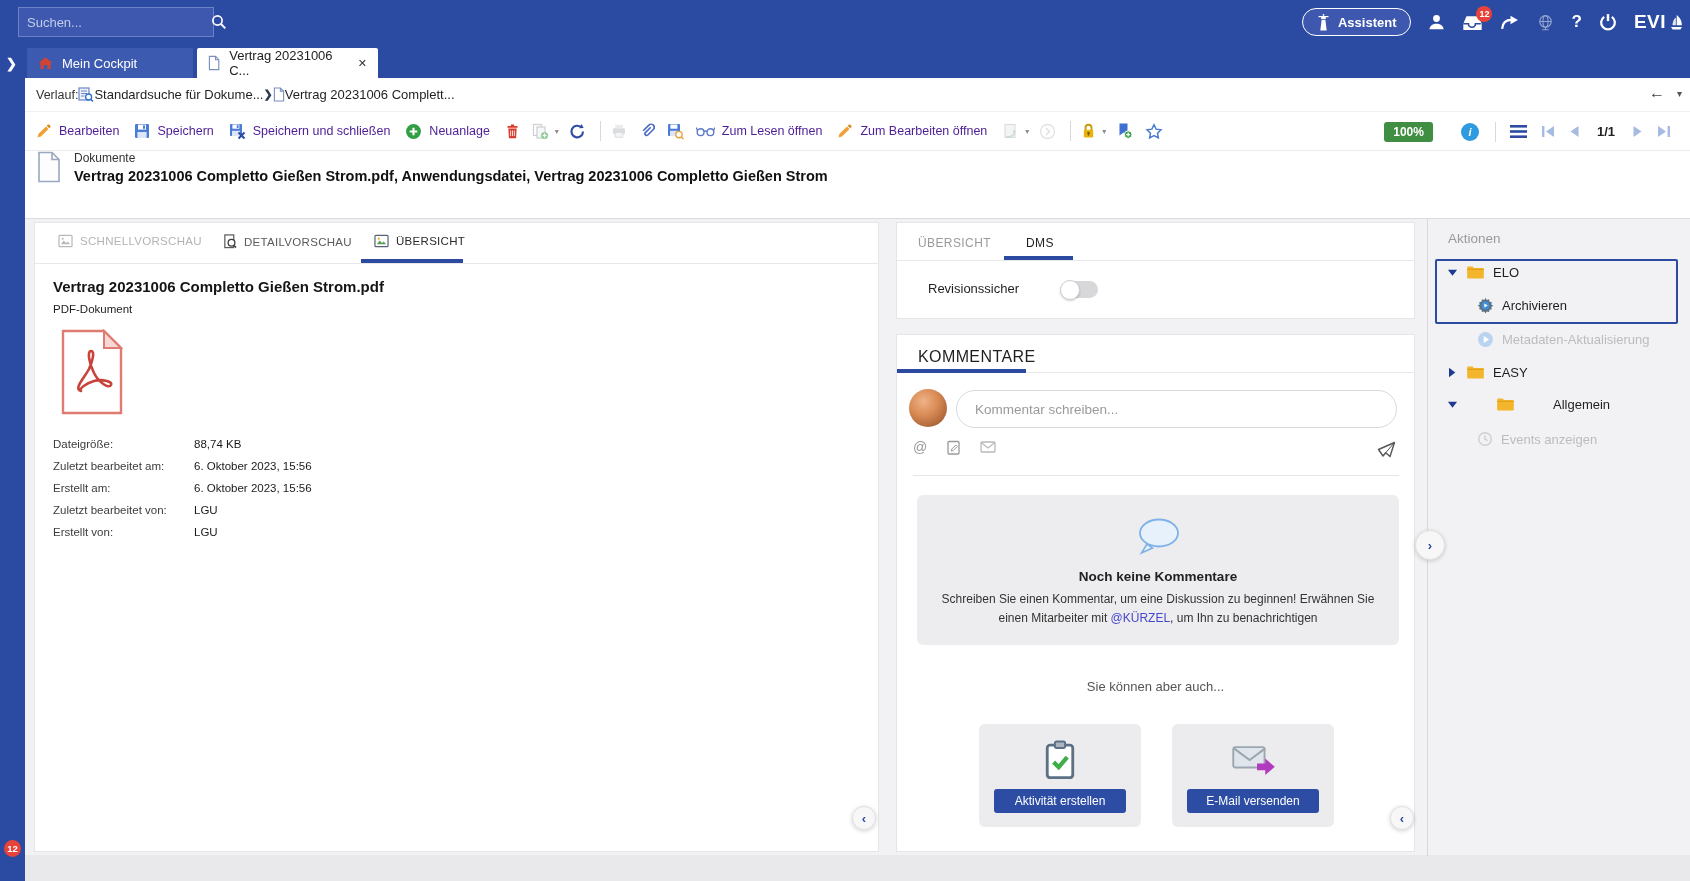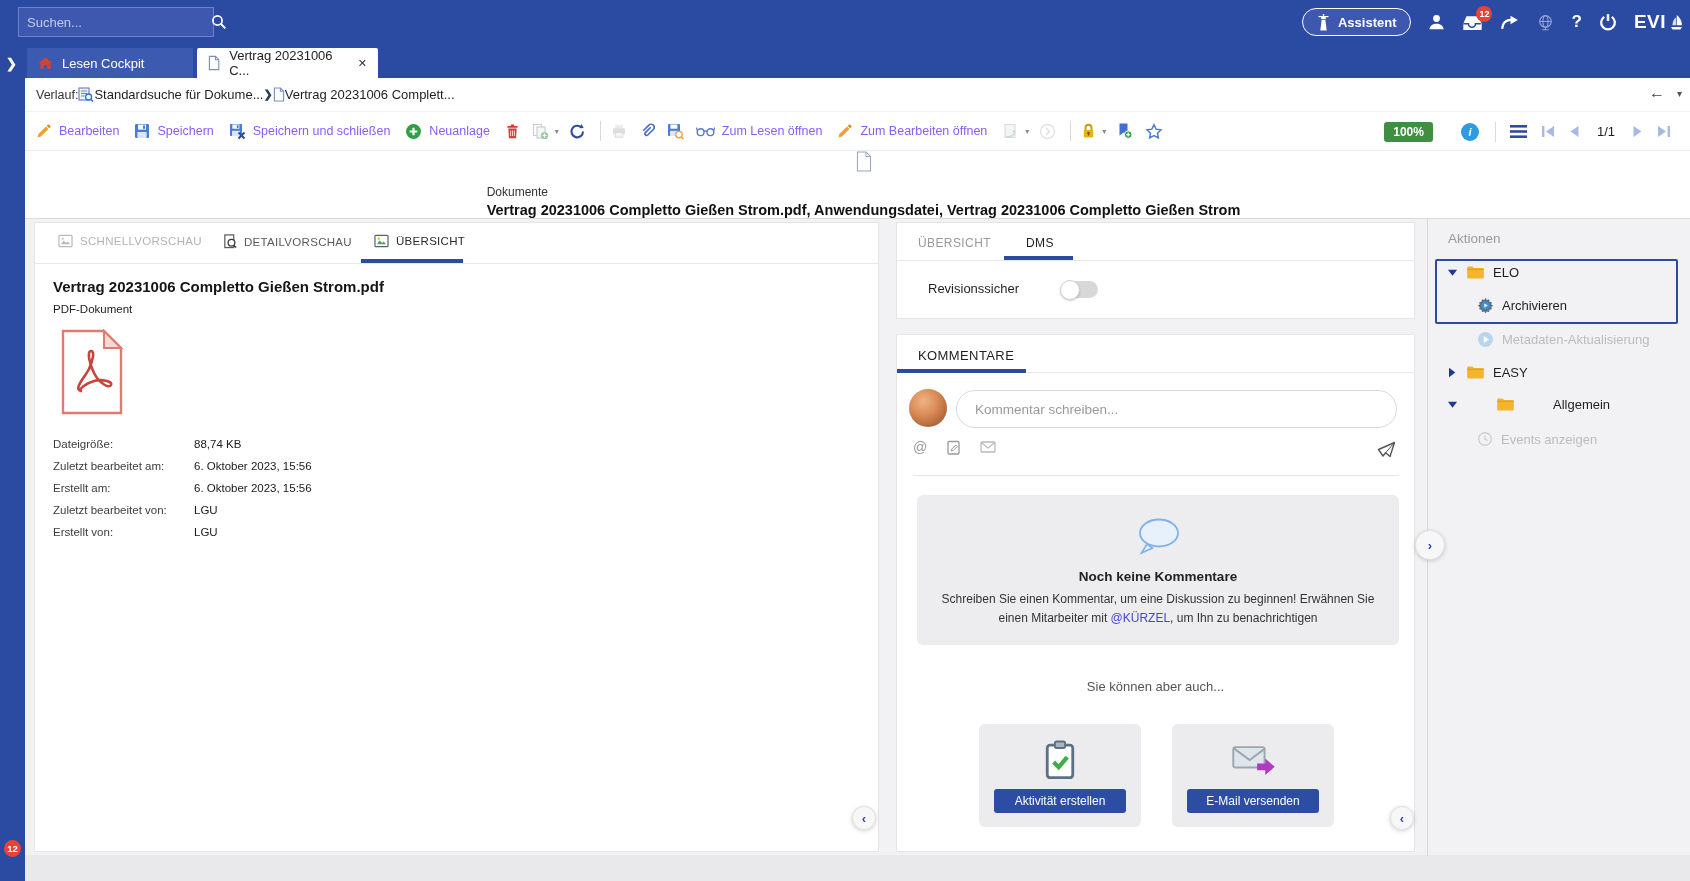--- a/index.html
+++ b/index.html
@@ -57,37 +57,37 @@
   .bc-item { color:#1f1f21; font-size:13px; cursor:pointer; }
   .bc-sep { color:#2b3a55; font-size:11px; font-weight:bold; }
   .bc-right { position:absolute; right:8px; top:7px; display:flex; align-items:center; gap:12px; }
   .bc-back { font-size:16px; color:#444; cursor:pointer; line-height:1; }
   .bc-caret { font-size:10px; color:#555; cursor:pointer; }
 
   .toolbar { position:absolute; left:0; top:33px; width:100%; height:39px;
     border-top:1px solid #f1f1f2; display:flex; align-items:center; padding-left:11px;
     font-size:12.5px; }
   .tbtn { display:flex; align-items:center; gap:7px; margin-right:15px; cursor:pointer;
-    color:#8b5cf6; white-space:nowrap; }
+    color:#4c1d95; white-space:nowrap; }
   .ticon { display:flex; align-items:center; cursor:pointer; margin-right:12px; }
   .dim { opacity:.5; }
   .tsep { width:1px; height:20px; background:#d9d9db; margin:0 10px 0 2px; }
   .caret-sm { font-size:8px; color:#8a8a8c; margin:0 10px 0 -6px; cursor:pointer; }
   .toolbar-right { position:absolute; right:0; top:0; height:39px; display:flex;
     align-items:center; }
   .zoom-badge { background:#3f8e41; color:#fff; font-size:12px; font-weight:bold;
     padding:3px 9px; border-radius:3px; margin-right:28px; }
   .info-circ { width:18px; height:18px; border-radius:50%; background:#2e9be0; color:#fff;
     font-size:11px; font-weight:bold; font-style:italic; display:flex; align-items:center;
     justify-content:center; margin-right:14px; cursor:pointer; }
-  .pager { display:flex; align-items:center; gap:14px; margin-right:19px; }
+  .pager { display:flex; align-items:center; gap:14px; margin-right:19px;font-weight:bold; }
   .pg-num { font-size:13px; color:#222; margin:0 4px; }
 
   .docheader { position:absolute; left:0; top:72px; width:100%; height:68px;
-    border-top:1px solid #ececee; display:flex; align-items:center; padding-left:12px; gap:13px;flex-direction:column; }
+    border-top:1px solid #ececee; display:flex; padding-left:12px; gap:13px; }
   .dh-cat { font-size:12px; color:#333; margin-bottom:3px; }
   .dh-title { font-size:14.5px; font-weight:bold; color:#111; }
 
   
   .content { position:absolute; left:0; top:140px; width:1665px; height:637px;
     background:#f2f2f4; border-top:1px solid #dcdce0; }
   .card { position:absolute; background:#fff; border:1px solid #e5e5e7; }
   .panel-left { left:9px; top:3px; width:845px; height:630px; }
   .card-dms { left:871px; top:3px; width:519px; height:97px; }
   .card-comments { left:871px; top:115px; width:519px; height:518px; }
@@ -117,21 +117,21 @@
   .dms-tab2 { left:129px; color:#1f1f21; }
   .dms-underline { position:absolute; left:107px; bottom:0; width:69px; height:4px; background:#2d4aa1; }
   .rev-label { position:absolute; left:31px; top:58px; font-size:13px; color:#1f1f21; }
   .toggle { position:absolute; left:164px; top:58px; width:37px; height:17px;
     background:#d8d8da; border-radius:9px; cursor:pointer; }
   .toggle-knob { position:absolute; left:-1px; top:-1.5px; width:20px; height:20px;
     border-radius:50%; background:#fff; border:1px solid #d0d0d2; box-shadow:0 1px 2px rgba(0,0,0,.2); }
 
   
   .cm-tabrow { position:absolute; left:0; top:0; width:100%; height:38px; border-bottom:1px solid #e8e8ea; }
-  .cm-tab { position:absolute; left:21px; top:13px; font-size:13px; letter-spacing:.4px; color:#1f1f21; cursor:pointer; }
+  .cm-tab { position:absolute; left:21px; top:13px; font-size:16px; letter-spacing:.4px; color:#1f1f21; cursor:pointer; }
   .cm-underline { position:absolute; left:0; bottom:-1px; width:129px; height:4px; background:#2d4aa1; }
   .avatar { position:absolute; left:12px; top:54px; width:38px; height:38px; border-radius:50%;
     background:radial-gradient(circle at 38% 32%, #f0b287 0%, #d88a54 42%, #8e4a26 100%); cursor:pointer; }
   .cm-input { position:absolute; left:59px; top:55px; width:441px; height:38px;
     border:1px solid #d9d9db; border-radius:19px; font-size:13.5px; color:#333;
     padding:0 18px; outline:none; font-family:inherit; background:#fff; }
   .cm-input::placeholder { color:#9a9a9c; }
   .cm-tools { position:absolute; left:16px; top:104px; display:flex; gap:20px; align-items:center; }
   .cm-at { font-size:14px; color:#9a9a9c; cursor:pointer; }
   .cm-send { position:absolute; left:480px; top:106px; cursor:pointer; }
@@ -246,21 +246,21 @@
 <div class="sidestrip">
   <span class="strip-chev">❯</span>
   <span class="strip-badge">12</span>
 </div>
 
 <div class="tabbar">
   <div class="tab tab-home">
     <svg width="15" height="14" viewBox="0 0 16 14">
         <path d="M8 .8l7.4 6.2h-2v6.4H9.9V9.1H6.1v4.3H2.6V7H.6z" fill="#cf4433"></path>
       </svg>
-    <span>Lesen Cockpit</span>
+    <span>Mein Cockpit</span>
   </div>
   <div class="tab tab-doc">
     <svg width="13" height="16" viewBox="0 0 13 16">
         <path d="M1.5 1h6.5l3.5 3.5V15h-10z" fill="#fff" stroke="#7a8fc0" stroke-width="1.2"></path>
         <path d="M8 1v3.5h3.5" fill="none" stroke="#7a8fc0" stroke-width="1.2"></path>
       </svg>
     <span>Vertrag 20231006 C...</span>
     <span class="tab-close">✕</span>
   </div>
 </div>

